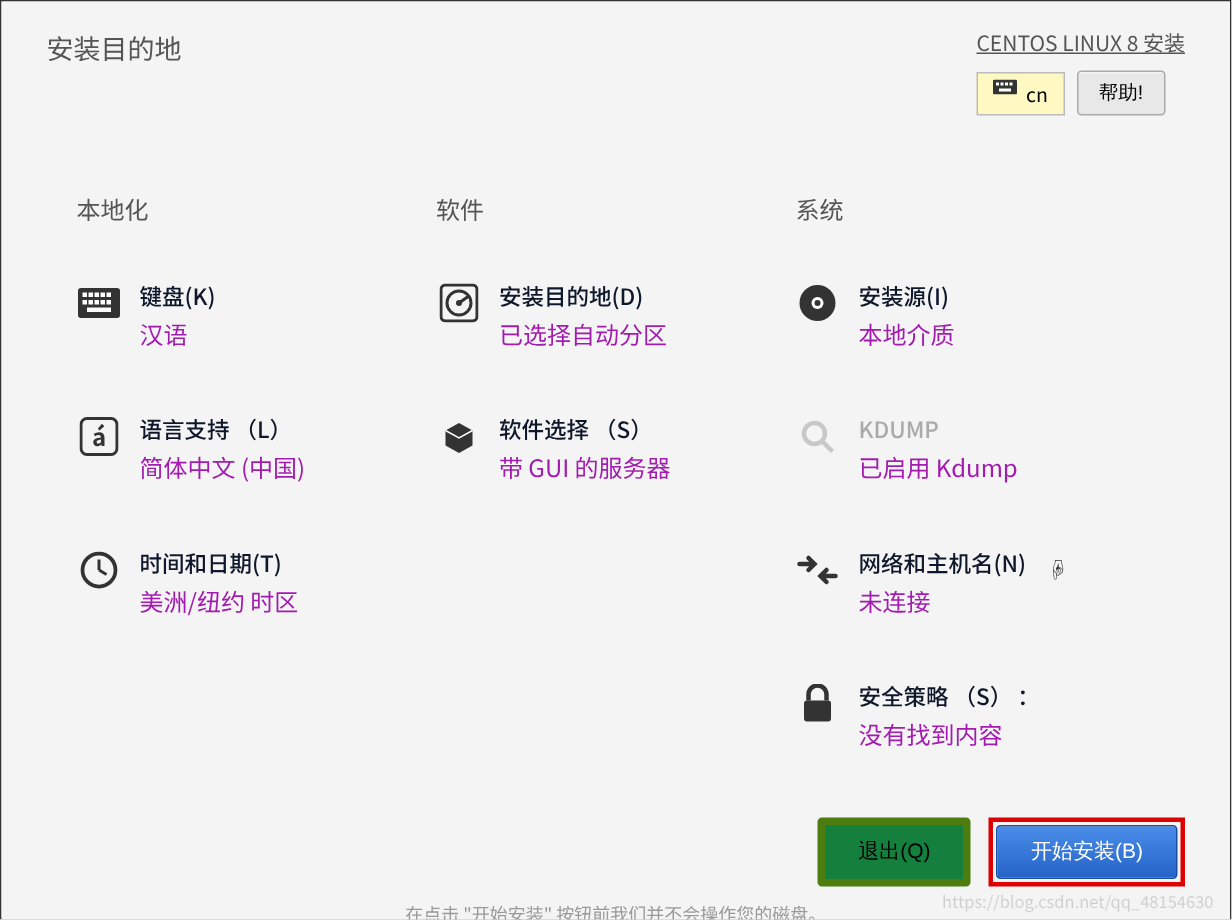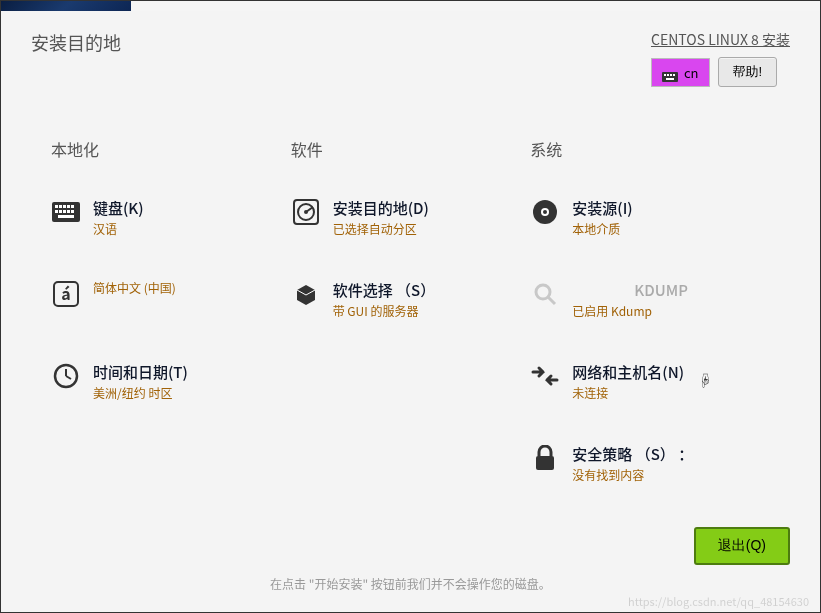--- a/index.html
+++ b/index.html
@@ -74,22 +74,22 @@
       margin-bottom: 8px;
       text-decoration: underline;
     }
     .header-controls {
       display: flex;
       gap: 8px;
       align-items: center;
     }
     .keyboard-indicator {
       display: flex;
-      align-items: flex-end;
-      background: #d946ef;
+      align-items: flex-start;
+      background: #fef9c3;
       border: 1px solid #bbb;
       padding: 4px 10px;
       font-size: 13px;
       gap: 6px;
     }
     .help-btn {
       background: #e8e8e8;
       border: 1px solid #aaa;
       border-radius: 3px;
       padding: 5px 14px;
@@ -128,42 +128,42 @@
       justify-content: center;
     }
     .spoke-text { flex: 1; }
     .spoke-title {
       font-size: 15px;
       color: #0f172a;
       font-weight: 500;
       margin-bottom: 2px;
     }
     .spoke-status {
-      font-size: 12px;
-      color: #a16207;
-    }
-    .spoke-disabled .spoke-title { color: #aaa; text-align: center; }
+      font-size: 16px;
+      color: #a21caf;
+    }
+    .spoke-disabled .spoke-title { color: #aaa; }
     .spoke-disabled .spoke-icon { opacity: 0.4; }
     .footer {
       padding: 10px 30px 20px 30px;
       text-align: right;
     }
     .footer-buttons {
       display: flex;
       justify-content: flex-end;
       gap: 12px;
       margin-bottom: 10px;
     }
     .btn {
       padding: 8px 22px;
       font-size: 14px;
       border-radius: 3px;
       cursor: pointer;
-      border: 2px solid #4d7c0f;
-      background: #84cc16;
+      border: 5px solid #4d7c0f;
+      background: #15803d;
     }
     .btn-primary {
       background: linear-gradient(to bottom, #4a8de8, #2563c8);
       border: 1px solid #1a4fa8;
       color: #fff;
     }
     .begin-install-wrap {
       border: 3px solid #d00;
       padding: 2px;
       display: inline-block;
@@ -287,20 +287,21 @@
       </div>
 
       <div class="spoke">
         <div class="spoke-icon">
           <svg width="26" height="26" viewBox="0 0 26 26">
               <rect x="1" y="1" width="24" height="24" rx="4" fill="none" stroke="#333" stroke-width="2"></rect>
               <text x="13" y="19" font-size="16" font-weight="bold" fill="#333" text-anchor="middle">á</text>
             </svg>
         </div>
         <div class="spoke-text">
+          <div class="spoke-title">语言支持 （L）</div>
           <div class="spoke-status">简体中文 (中国)</div>
         </div>
       </div>
 
       <div class="spoke">
         <div class="spoke-icon">
           <svg width="24" height="24" viewBox="0 0 24 24">
               <path d="M3 8 L12 3 L21 8 L21 18 L12 23 L3 18 Z" fill="#333"></path>
               <path d="M3 8 L12 13 L21 8" fill="none" stroke="#fff" stroke-width="1"></path>
             </svg>
@@ -367,20 +368,23 @@
           <div class="spoke-title">安全策略 （S） ：</div>
           <div class="spoke-status">没有找到内容</div>
         </div>
       </div>
 
     </div>
 
     <div class="footer">
       <div class="footer-buttons">
         <button class="btn">退出(Q)</button>
+        <span class="begin-install-wrap">
+          <button class="btn btn-primary">开始安装(B)</button>
+        </span>
       </div>
       <div class="footer-hint">在点击 "开始安装" 按钮前我们并不会操作您的磁盘。</div>
     </div>
 
   </div>
 </div>
 
 <span class="cursor-hand">☟</span>
 <div class="watermark">https://blog.csdn.net/qq_48154630</div>
 

